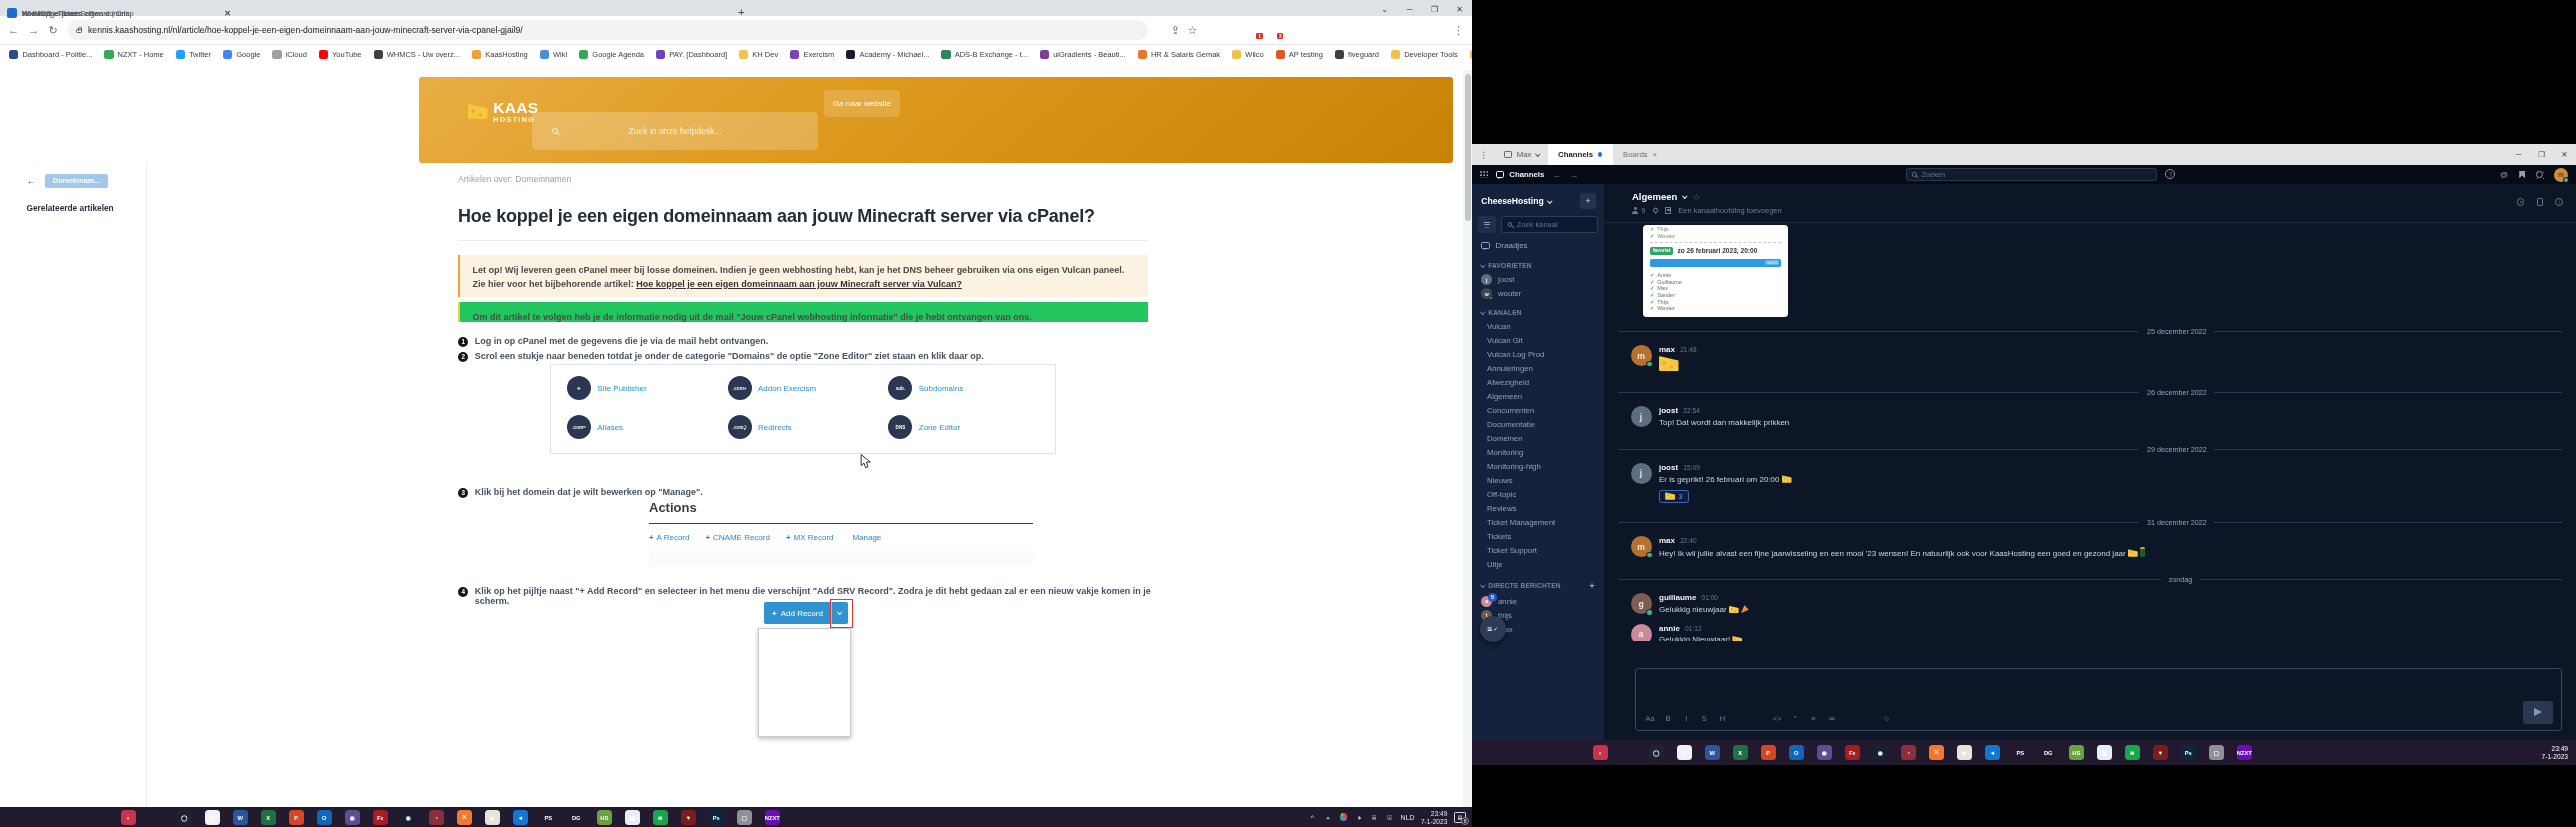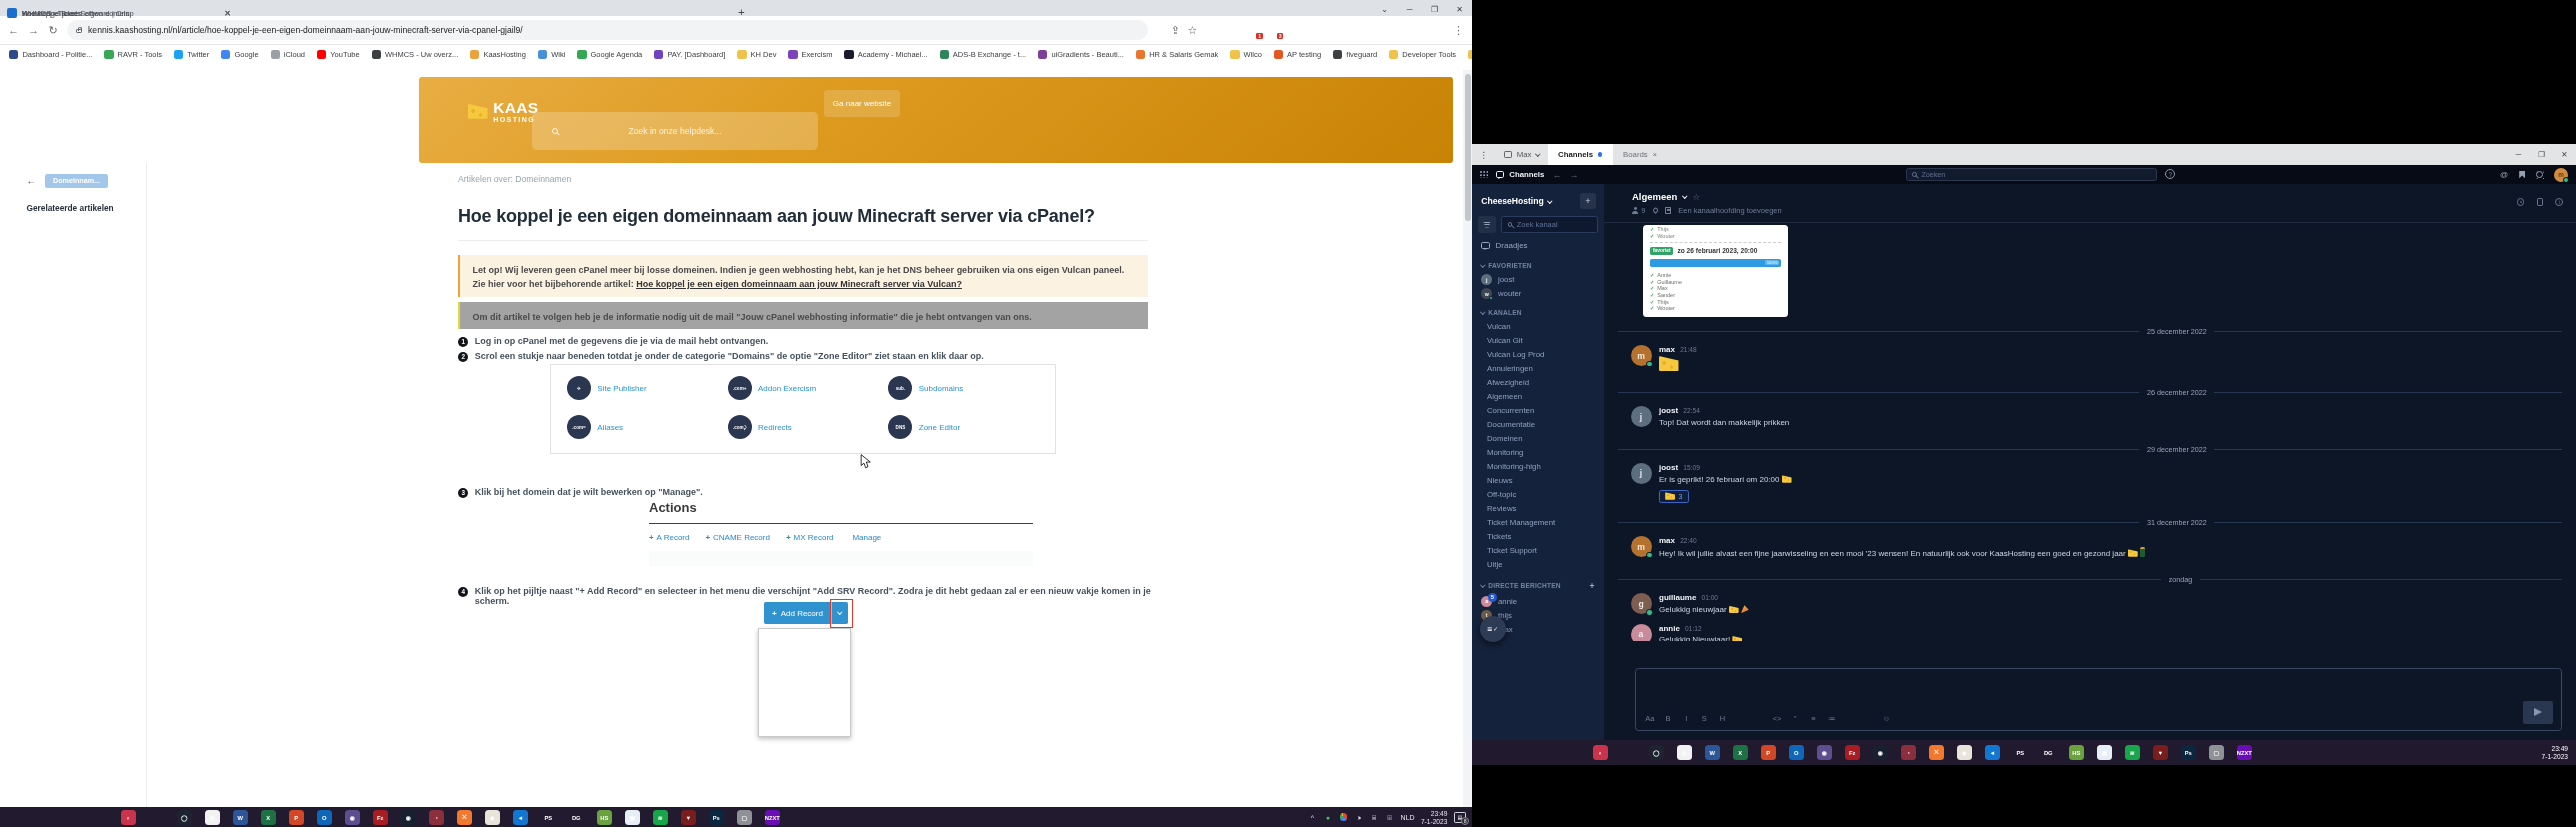--- a/index.html
+++ b/index.html
@@ -52,21 +52,21 @@
   .sb-back{color:#39424c;font-size:9.8px;font-weight:bold}
   .sb-pill{background:#a3c6eb;color:#fff;font-weight:bold;font-size:7.2px;border-radius:2.3px;padding:2.9px 7.5px}
   .sb-h{position:absolute;left:26.5px;top:41px;font-size:8.3px;font-weight:800;color:#27313b}
   .sb-list{position:absolute;left:26.5px;top:59px;width:113px}
   .sb-a{font-size:7.2px;color:#4b5a66;line-height:9.5px;margin-bottom:7.5px;cursor:pointer}
   .crumb{position:absolute;left:458px;top:104px;font-size:8.6px;color:#95a3af}
   .h1{position:absolute;left:458px;top:124px;font-size:18px;font-weight:800;color:#212e3a;white-space:nowrap;letter-spacing:-0.2px}
   .hr1{position:absolute;left:458px;top:170px;width:690px;border-top:0.6px solid #e9edf0}
   .notice{position:absolute;left:458px;width:690px;padding:7.5px 12.6px;font-size:9px;font-weight:600;color:#4a4a4a;line-height:14px}
   .n-or{top:185px;height:42px;background:#fcf2e1;border-left:2.9px solid #eea437}
-  .n-ye{top:232px;height:27px;background:#a3a3a3;border-left:2.9px solid #e5d83a}
+  .n-ye{top:232px;height:20px;background:#22c55e;border-left:2.9px solid #e5d83a}
   .n-or a{color:#333;font-weight:700;text-decoration:underline}
   .step{position:absolute;left:458px;display:flex;gap:6.3px;align-items:flex-start;font-size:9px;color:#46525e;font-weight:600;width:719px}
   .stepnum{width:10.4px;height:10.4px;border-radius:50%;background:#12151a;color:#fff;font-size:6.3px;line-height:10.4px;text-align:center;flex:none;margin-top:0.6px;font-weight:bold}
   .dompanel{position:absolute;left:550px;top:294px;width:506px;border:0.6px solid #e2e2e2;background:#fff}
   .domhead{height:18.4px;background:#3a4250;color:#fff;font-size:7.5px;font-weight:bold;letter-spacing:0.3px;display:flex;align-items:center;justify-content:space-between;padding:0 9.2px}
   .domgrid{display:grid;grid-template-columns:1fr 1fr 1fr;padding:8px 5.8px 10.4px 16px;row-gap:9.2px}
   .domitem{display:flex;align-items:center;gap:6.3px;font-size:8px;color:#2a93d3;position:relative;height:30px}
   .domchip{width:24px;height:24px;border-radius:50%;background:#2b3750;color:#fff;font-size:4.6px;font-weight:bold;display:flex;align-items:center;justify-content:center;flex:none}
   .actpanel{position:absolute;left:649px;top:430px;width:384px}
   .acttitle{font-size:13px;font-weight:700;color:#3a3a3a}
@@ -289,21 +289,21 @@
     </div>
   </div>
   <div class="bookbar">
     <span style="display:flex;gap:12px">
         <span class="bm">
     <span class="fv" style="background: rgb(45, 74, 138);"></span>
     <span>Dashboard - Politie...</span>
   </span>
         <span class="bm">
     <span class="fv" style="background: rgb(58, 167, 87);"></span>
-    <span>RAVR - Tools</span>
+    <span>NZXT - Home</span>
   </span>
         <span class="bm">
     <span class="fv" style="background: rgb(29, 161, 242);"></span>
     <span>Twitter</span>
   </span>
         <span class="bm">
     <span class="fv" style="background: rgb(66, 133, 244);"></span>
     <span>Google</span>
   </span>
         <span class="bm">

